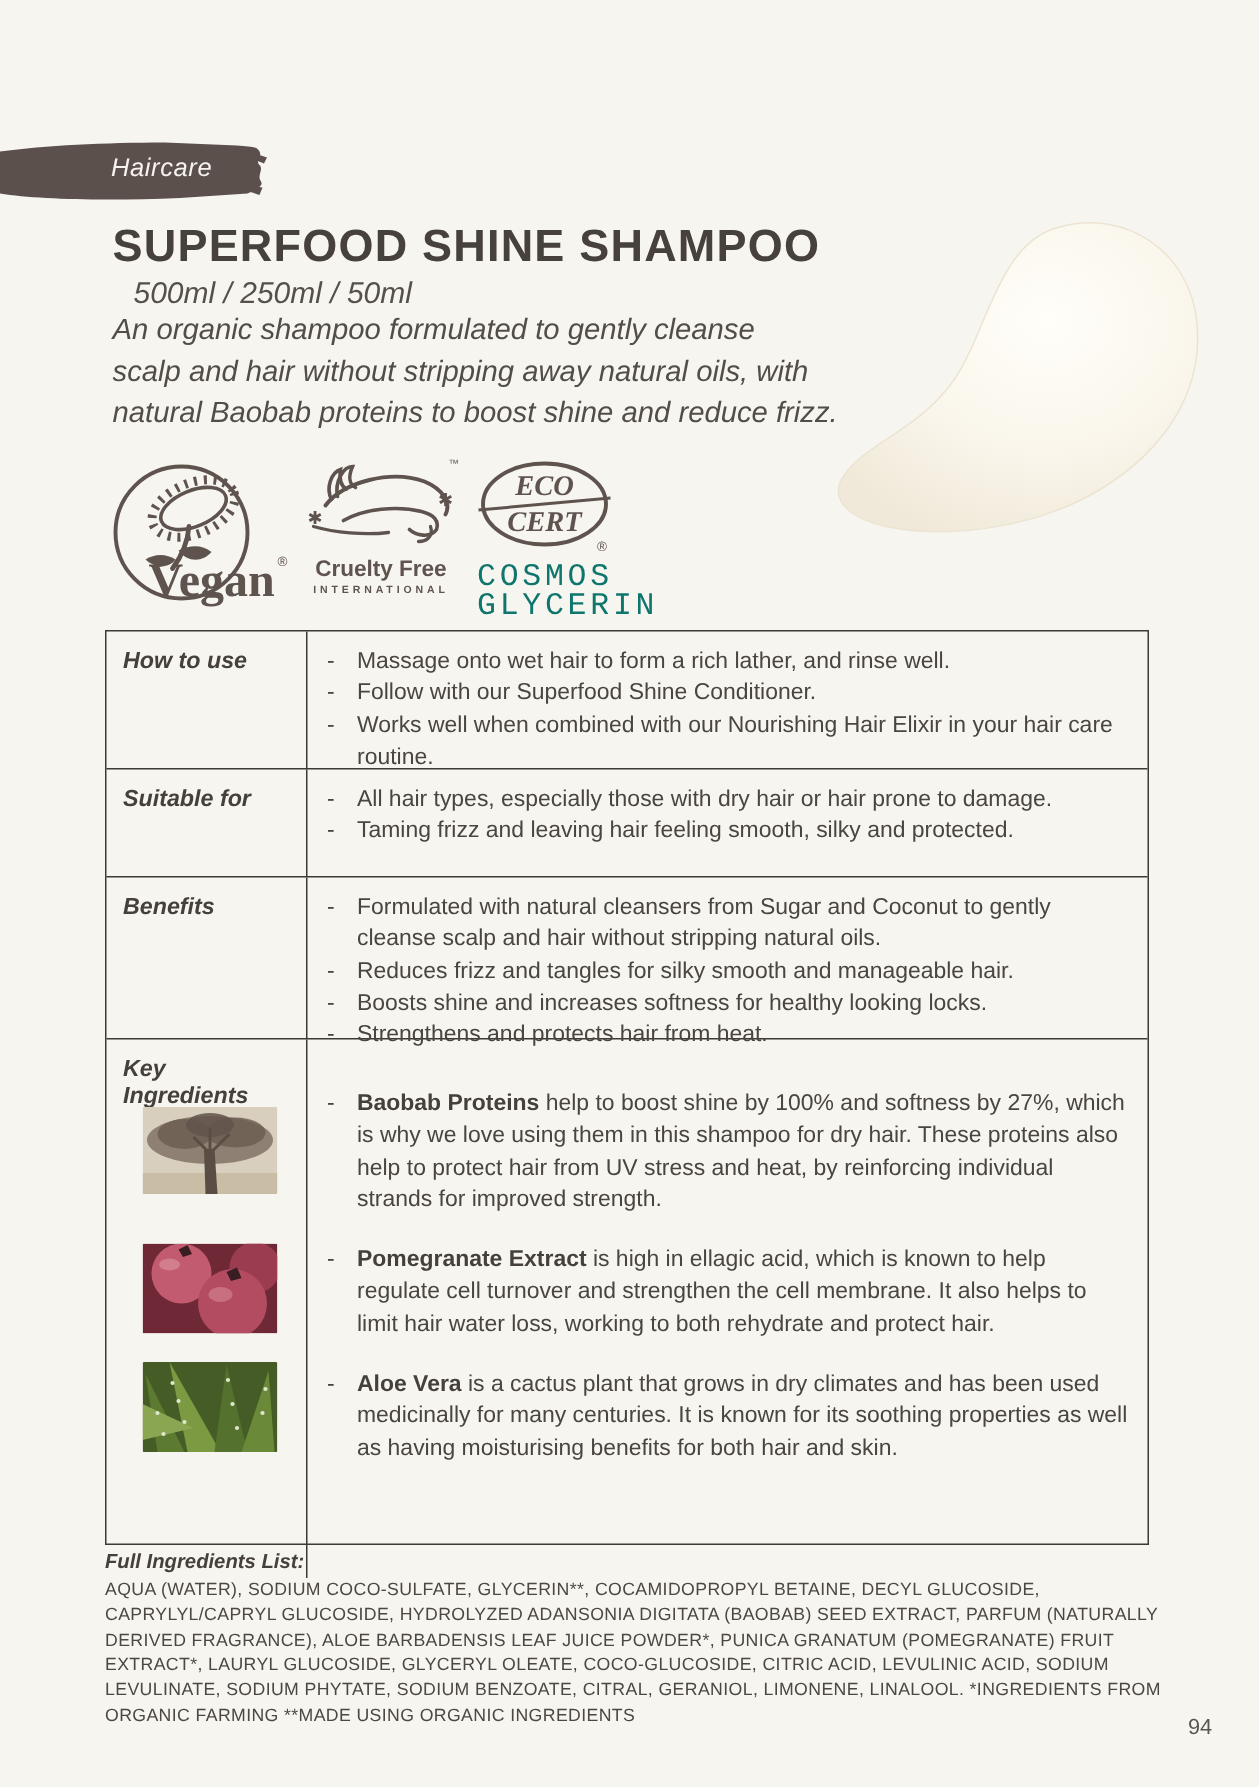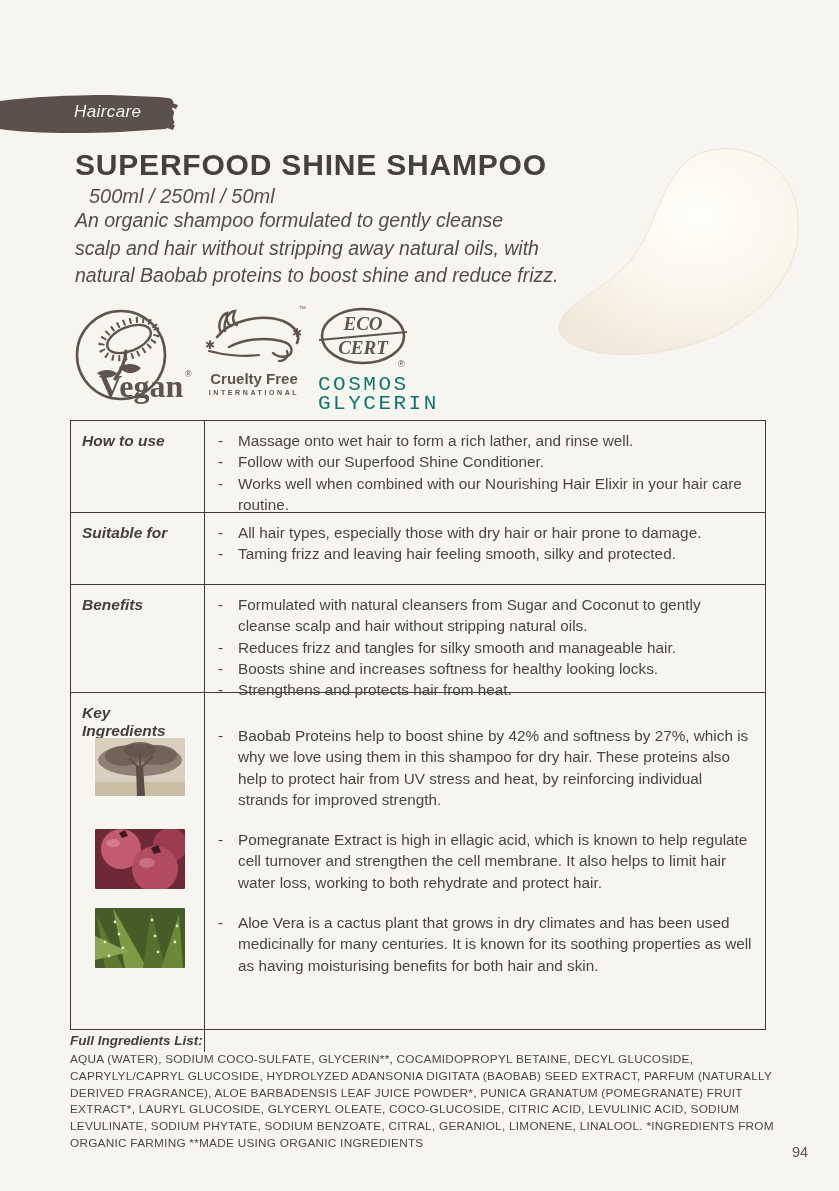--- a/index.html
+++ b/index.html
@@ -58,21 +58,21 @@
   }
   .tcontent{flex:1;padding:9px 10px 0 9px;box-sizing:border-box;}
   ul.bullets{list-style:none;margin:0;padding:0;}
   ul.bullets li{
     position:relative;padding-left:24px;max-width:526px;
     line-height:21.3px;
   }
   ul.bullets li::before{content:"-";position:absolute;left:4px;top:0;}
   .ing-bullets li{margin-bottom:19px;}
   .ki-content{padding-top:32px;}
-  .ki-term{font-weight:400;color:#45403b;}
+  .ki-term{font-weight:700;color:#45403b;}
   .ki-photo{position:absolute;left:24px;border-radius:1px;overflow:hidden;}
   .ki-photo svg{display:block;}
   
   .full-label{
     position:absolute;left:70px;top:1033px;
     font-style:italic;font-weight:700;font-size:13.5px;color:#45403b;
   }
   .full-text{
     position:absolute;left:70px;top:1051px;width:712px;
     font-size:11.8px;line-height:16.8px;letter-spacing:.25px;color:#4c4742;
@@ -244,21 +244,21 @@
                 <circle cx="80" cy="34" r="1.4"></circle>
               <circle cx="10" cy="34" r="1.4"></circle>
                 <circle cx="14" cy="48" r="1.4"></circle>
             </g>
           </svg>
         </div>
       </div>
 
       <div class="tcontent ki-content">
         <ul class="bullets ing-bullets">
-          <li><span class="ki-term">Baobab Proteins</span><span> help to boost shine by 42% and softness by 27%, which is why we love using them in this shampoo for dry hair. These proteins also help to protect hair from UV stress and heat, by reinforcing individual strands for improved strength.</span></li>
+          <li><span class="ki-term">Baobab Proteins</span><span> help to boost shine by 100% and softness by 27%, which is why we love using them in this shampoo for dry hair. These proteins also help to protect hair from UV stress and heat, by reinforcing individual strands for improved strength.</span></li>
           <li><span class="ki-term">Pomegranate Extract</span><span> is high in ellagic acid, which is known to help regulate cell turnover and strengthen the cell membrane. It also helps to limit hair water loss, working to both rehydrate and protect hair.</span></li>
           <li><span class="ki-term">Aloe Vera</span><span> is a cactus plant that grows in dry climates and has been used medicinally for many centuries. It is known for its soothing properties as well as having moisturising benefits for both hair and skin.</span></li>
         </ul>
       </div>
     </div>
   </div>
 
   <div class="full-label">Full Ingredients List:</div>
   <div class="full-text">AQUA (WATER), SODIUM COCO-SULFATE, GLYCERIN**, COCAMIDOPROPYL BETAINE, DECYL GLUCOSIDE, CAPRYLYL/CAPRYL GLUCOSIDE, HYDROLYZED ADANSONIA DIGITATA (BAOBAB) SEED EXTRACT, PARFUM (NATURALLY DERIVED FRAGRANCE), ALOE BARBADENSIS LEAF JUICE POWDER*, PUNICA GRANATUM (POMEGRANATE) FRUIT EXTRACT*, LAURYL GLUCOSIDE, GLYCERYL OLEATE, COCO-GLUCOSIDE, CITRIC ACID, LEVULINIC ACID, SODIUM LEVULINATE, SODIUM PHYTATE, SODIUM BENZOATE, CITRAL, GERANIOL, LIMONENE, LINALOOL. *INGREDIENTS FROM ORGANIC FARMING **MADE USING ORGANIC INGREDIENTS</div>
 

